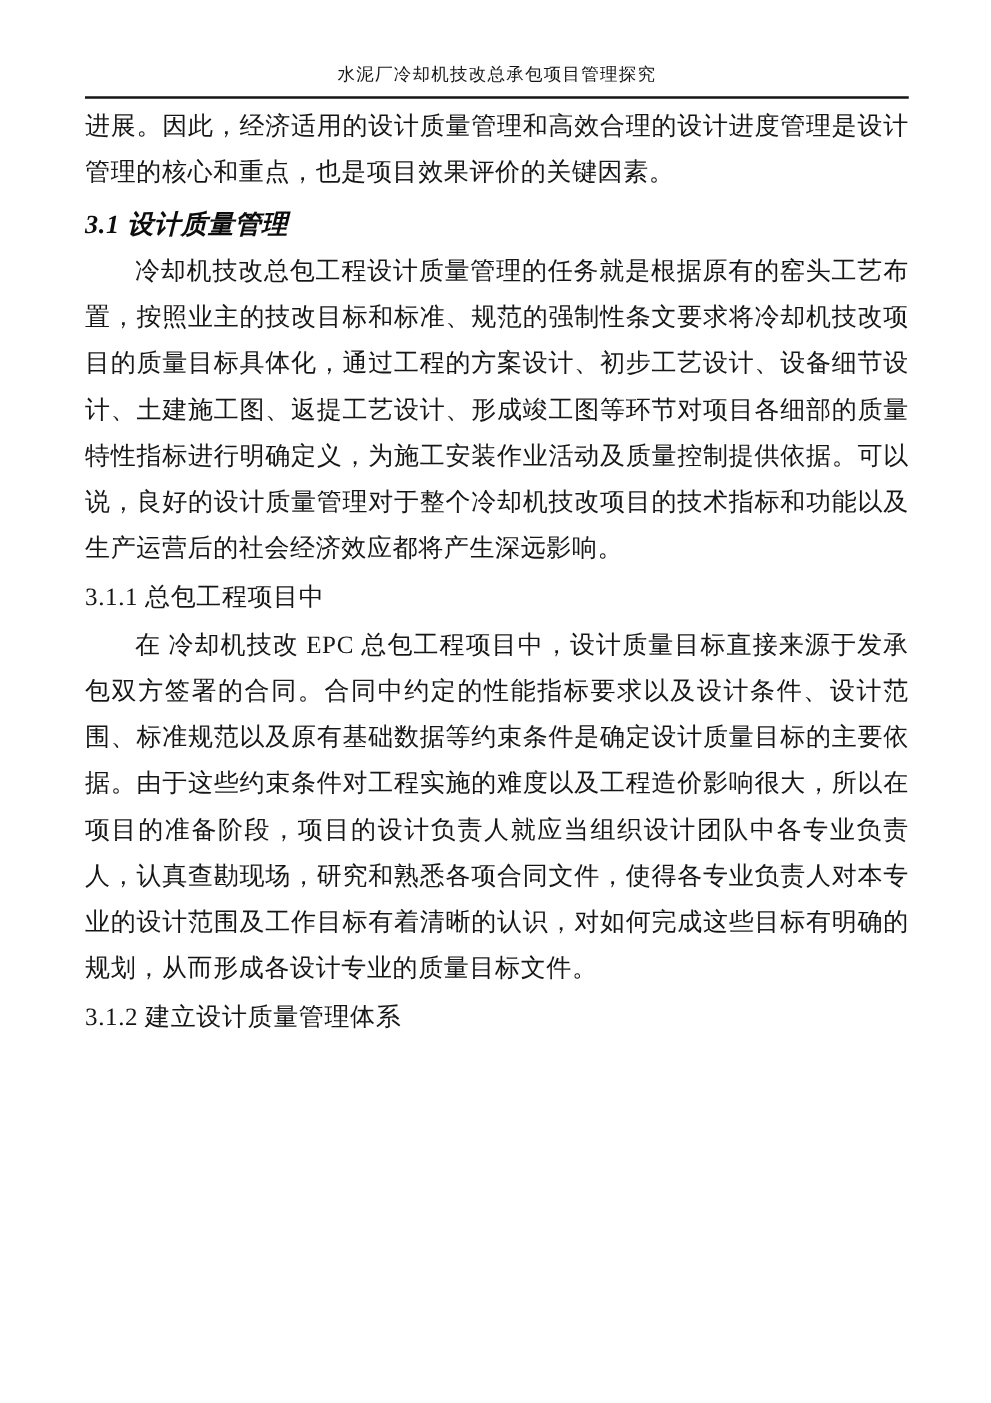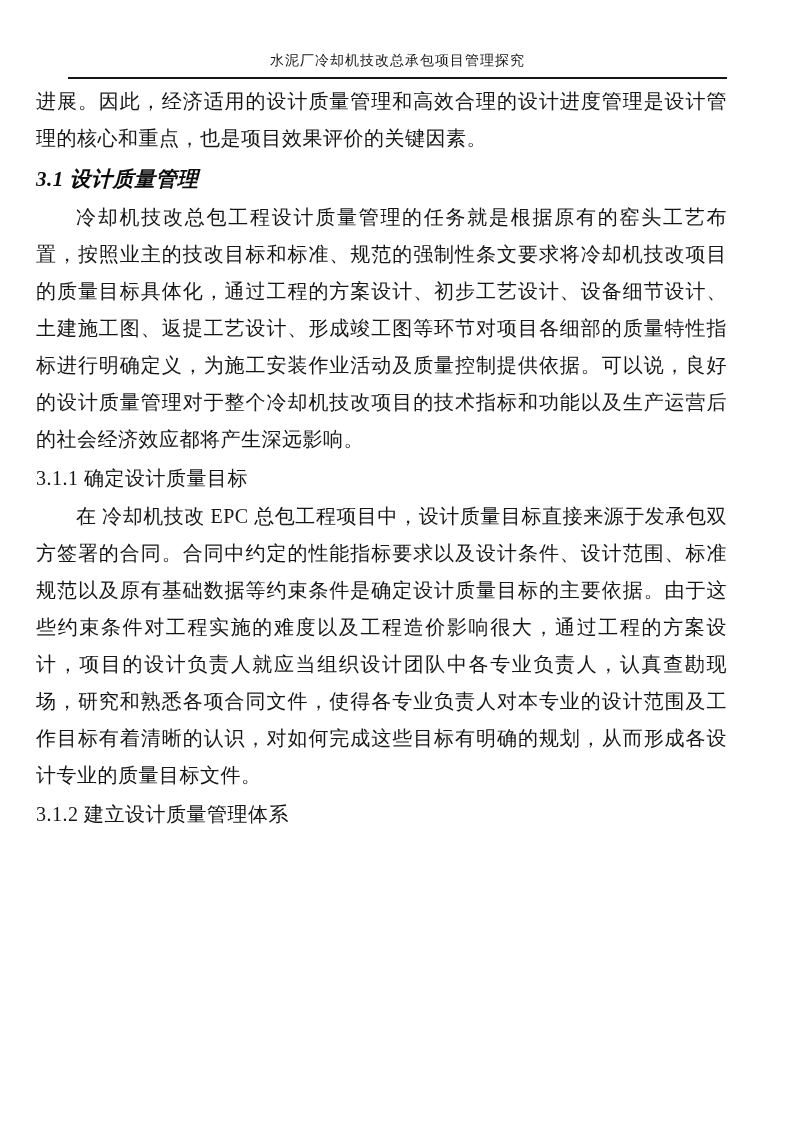--- a/index.html
+++ b/index.html
@@ -23,21 +23,21 @@
     border-bottom: 2px solid #161616;
     text-align: center;
   }
   .header-title {
     font-size: 14px;
     line-height: 18px;
     letter-spacing: 1px;
     color: #161616;
   }
   .doc-body {
-    margin: 4px 66px 0 36px;
+    margin: 4px 66px 0 68px;
   }
   .para {
     margin: 0;
     font-size: 20px;
     line-height: 37px;
     text-align: justify;
     text-justify: inter-ideograph;
     letter-spacing: 0.5px;
     color: #161616;
   }
@@ -100,23 +100,23 @@
     <div class="header-title">水泥厂冷却机技改总承包项目管理探究</div>
   </header>
 
   <main class="doc-body">
     <p class="para">进展。因此，经济适用的设计质量管理和高效合理的设计进度管理是设计管理的核心和重点，也是项目效果评价的关键因素。</p>
 
     <h2 class="heading-1">3.1 设计质量管理</h2>
 
     <p class="para indent">冷却机技改总包工程设计质量管理的任务就是根据原有的窑头工艺布置，按照业主的技改目标和标准、规范的强制性条文要求将冷却机技改项目的质量目标具体化，通过工程的方案设计、初步工艺设计、设备细节设计、土建施工图、返提工艺设计、形成竣工图等环节对项目各细部的质量特性指标进行明确定义，为施工安装作业活动及质量控制提供依据。可以说，良好的设计质量管理对于整个冷却机技改项目的技术指标和功能以及生产运营后的社会经济效应都将产生深远影响。</p>
 
-    <h3 class="heading-2">3.1.1 确定设计质量目标</h3>
+    <h3 class="heading-2">3.1.1 总包工程项目中</h3>
 
-    <p class="para indent">在 冷却机技改 EPC 总包工程项目中，设计质量目标直接来源于发承包双方签署的合同。合同中约定的性能指标要求以及设计条件、设计范围、标准规范以及原有基础数据等约束条件是确定设计质量目标的主要依据。由于这些约束条件对工程实施的难度以及工程造价影响很大，通过工程的方案设计，项目的设计负责人就应当组织设计团队中各专业负责人，认真查勘现场，研究和熟悉各项合同文件，使得各专业负责人对本专业的设计范围及工作目标有着清晰的认识，对如何完成这些目标有明确的规划，从而形成各设计专业的质量目标文件。</p>
+    <p class="para indent">在 冷却机技改 EPC 总包工程项目中，设计质量目标直接来源于发承包双方签署的合同。合同中约定的性能指标要求以及设计条件、设计范围、标准规范以及原有基础数据等约束条件是确定设计质量目标的主要依据。由于这些约束条件对工程实施的难度以及工程造价影响很大，所以在项目的准备阶段，项目的设计负责人就应当组织设计团队中各专业负责人，认真查勘现场，研究和熟悉各项合同文件，使得各专业负责人对本专业的设计范围及工作目标有着清晰的认识，对如何完成这些目标有明确的规划，从而形成各设计专业的质量目标文件。</p>
 
     <h3 class="heading-2">3.1.2 建立设计质量管理体系</h3>
 
   </main>
 
   <footer class="doc-footer">
     <svg class="footer-rule-svg" viewBox="0 0 659 12" preserveAspectRatio="none" aria-hidden="true">
       <path d="M2,6 C120,2.5 240,1.5 330,1.5 C430,1.5 560,2.5 657,5.5
                C560,8.5 430,10.5 330,10.5 C240,10.5 120,8.5 2,6.8 Z" fill="#0b0b0b"></path>
     </svg>

